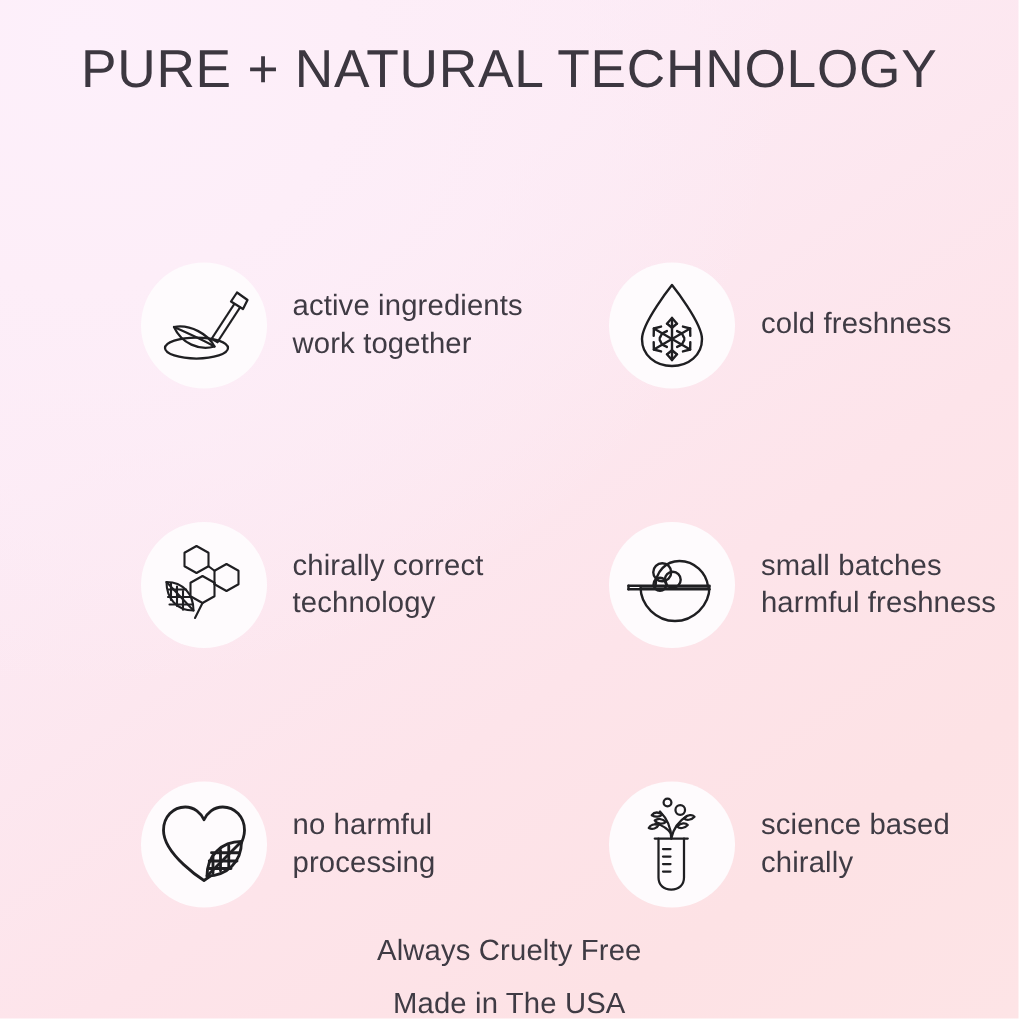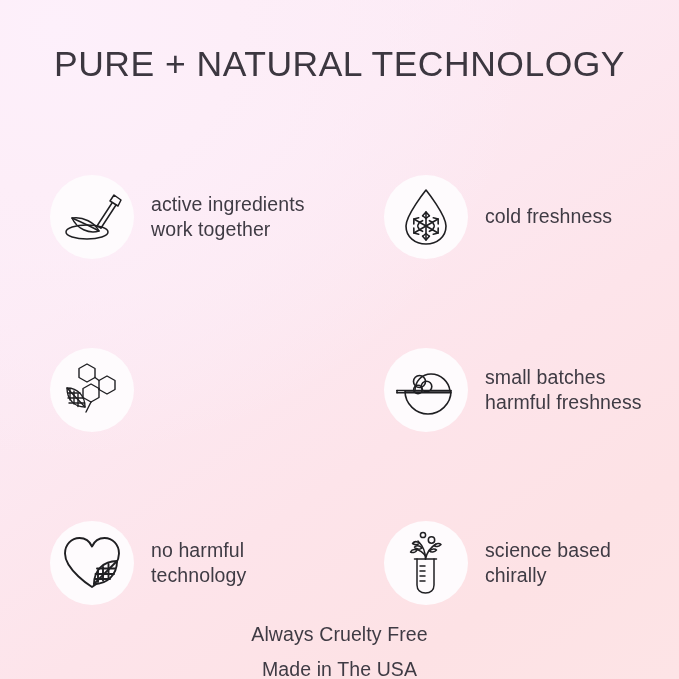--- a/index.html
+++ b/index.html
@@ -29,40 +29,39 @@
     position: absolute;
     top: 26px;
     left: 0;
     width: 679px;
     text-align: center;
     font-size: 35.5px;
     letter-spacing: 0.5px;
     color: #3c3740;
     font-weight: 400;
     white-space: nowrap;
-    margin-top: 18px;
   }
 
   
   .grid {
     position: absolute;
     top: 130px;
     left: 0;
     width: 679px;
   }
   .row {
     display: flex;
     height: 173px;
   }
   .cell {
     display: flex;
     align-items: center;
     box-sizing: border-box;
   }
-  .cell.left  { width: 337px; padding-left: 50px; }
+  .cell.left  { width: 337px; padding-left: 50px; margin-left: 44px; }
   .cell.right { width: 342px; padding-left: 47px; }
 
   .icon-circle {
     width: 84px;
     height: 84px;
     min-width: 84px;
     border-radius: 50%;
     background: #fefbfd;
     display: flex;
     align-items: center;
@@ -174,20 +173,22 @@
             <path d="M33 17.5 L37 20.5"></path>
             <path d="M37 29.5 L37 28.5"></path>
             <path d="M29 42 L24 52"></path>
 
             <path d="M5 28 C16 28 23 36 23 47 C12 47 5 39 5 28 Z"></path>
             <path d="M5 28 L23 47"></path>
             <path d="M8 29 L8 40 M12 31 L12 44 M16 34 L16 46.5"></path>
             <path d="M6 33 L18 33 M6 38 L21 38 M7 43 L22.5 43"></path>
           </svg>
         </div>
+        <div class="feature-label">chirally correct
+technology</div>
       </div>
 
       <div class="cell right">
         <div class="icon-circle">
           <svg width="62" height="56" viewBox="0 0 62 56" fill="none" stroke="#1f1f22" stroke-width="1.6" stroke-linecap="round" stroke-linejoin="round">
 
             <path d="M10 29 C10 42 21 52 33 52 C45 52 56 42 56 29 Z"></path>
 
             <path d="M20 29 C20 19 27 12 36 12 C46 12 54 20 55 29"></path>
 
@@ -213,21 +214,21 @@
 
             <path d="M31 53 C31 53 4 36 4 19.5 C4 10.5 10.5 4 18.5 4 C24.5 4 29 8 31 12.5 C33 8 37.5 4 43.5 4 C51.5 4 58 10.5 58 19.5 C58 36 31 53 31 53 Z"></path>
 
             <path d="M33 50 C33 36.5 42.5 27 56 27 C56 40.5 46.5 50 33 50 Z" fill="#fefbfd"></path>
             <path d="M33 50 L56 27"></path>
             <path d="M37 48 L37 36.5 M42 46.5 L42 33 M47.5 44 L47.5 30"></path>
             <path d="M34.5 45 L49 45 M34.5 40 L53 40 M36 34.5 L54 34.5"></path>
           </svg>
         </div>
         <div class="feature-label">no harmful
-technology</div>
+processing</div>
       </div>
 
       <div class="cell right">
         <div class="icon-circle">
           <svg width="56" height="66" viewBox="0 0 56 66" fill="none" stroke="#1f1f22" stroke-width="1.5" stroke-linecap="round" stroke-linejoin="round">
 
             <path d="M19 29 L19 55 C19 60 22.5 63 27.5 63 C32.5 63 36 60 36 55 L36 29"></path>
             <path d="M16.5 29 L38.5 29"></path>
 
             <path d="M22 36 L27 36 M22 41 L27 41 M22 46 L27 46 M22 51 L27 51"></path>

